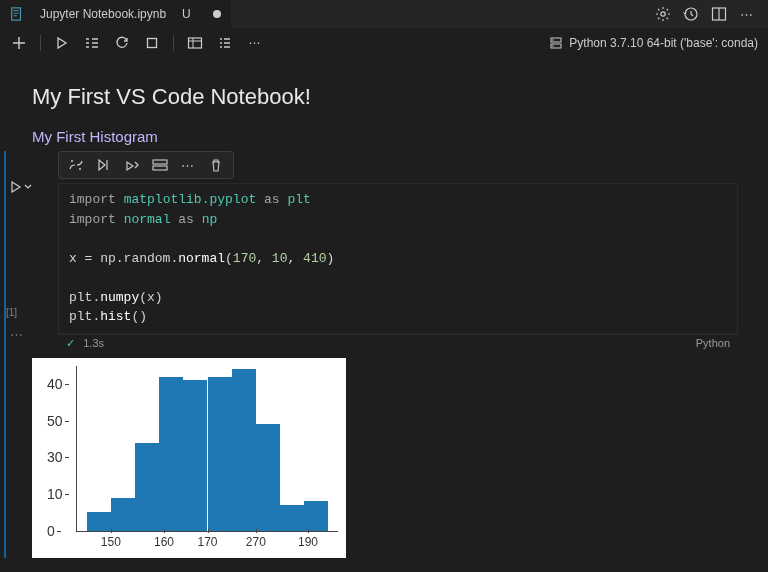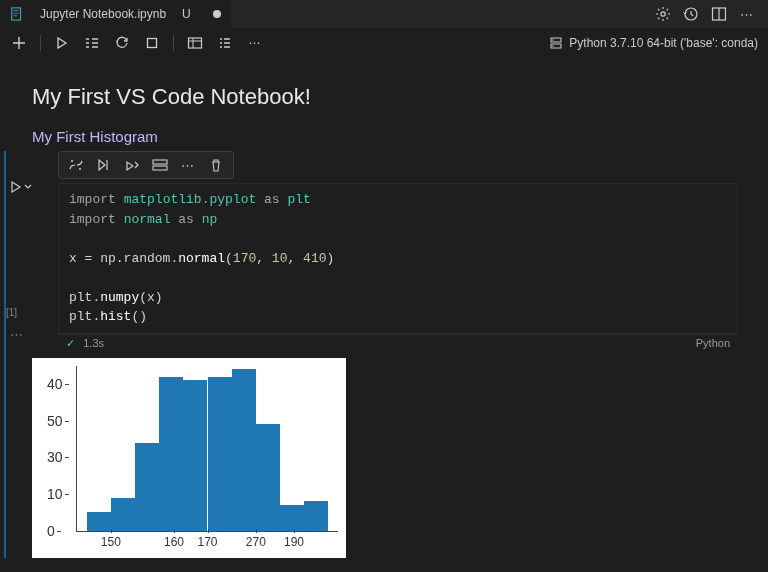--- a/index.html
+++ b/index.html
@@ -294,20 +294,20 @@
           <div class="bar" style="left: 154.667px; width: 24.1667px; height: 161.333px;"></div>
           <div class="bar" style="left: 178.833px; width: 24.1667px; height: 106.333px;"></div>
           <div class="bar" style="left: 203px; width: 24.1667px; height: 25.6667px;"></div>
           <div class="bar" style="left: 227.167px; width: 24.1667px; height: 29.3333px;"></div>
           <div class="ytick" style="bottom: 0px;">0</div>
           <div class="ytick" style="bottom: 36.6667px;">10</div>
           <div class="ytick" style="bottom: 73.3333px;">30</div>
           <div class="ytick" style="bottom: 110px;">50</div>
           <div class="ytick" style="bottom: 146.667px;">40</div>
           <div class="xtick" style="left: 33.8333px;">150</div>
-          <div class="xtick" style="left: 97px;">160</div>
+          <div class="xtick" style="left: 87px;">160</div>
           <div class="xtick" style="left: 130.5px;">170</div>
           <div class="xtick" style="left: 178.833px;">270</div>
-          <div class="xtick" style="left: 217px;">190</div>
+          <div class="xtick" style="left: 231px;">190</div>
         </div>
     </div>
   </div>
 </div>
 
 </body></html>

